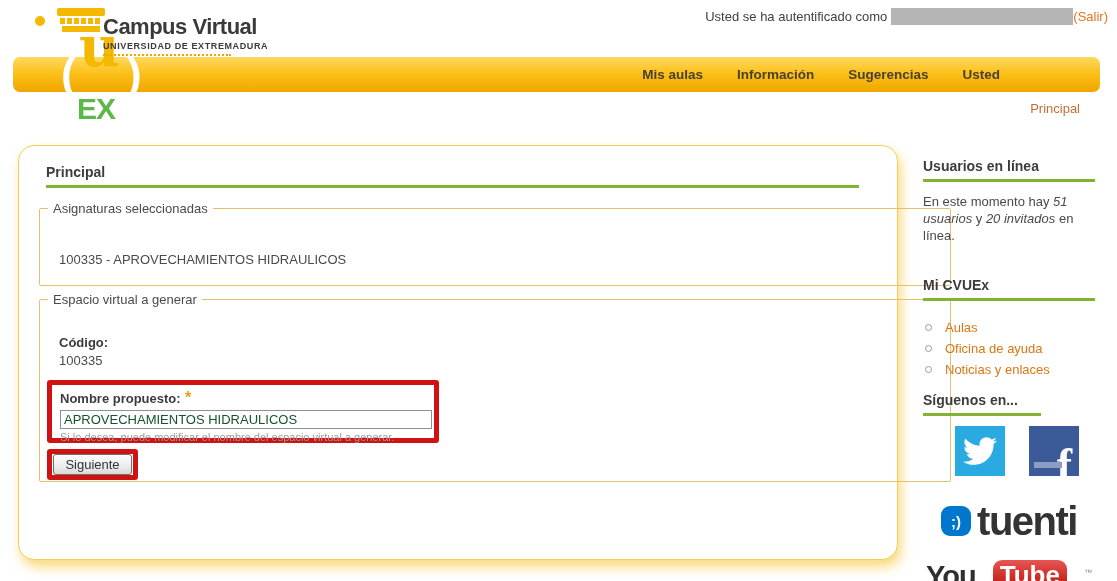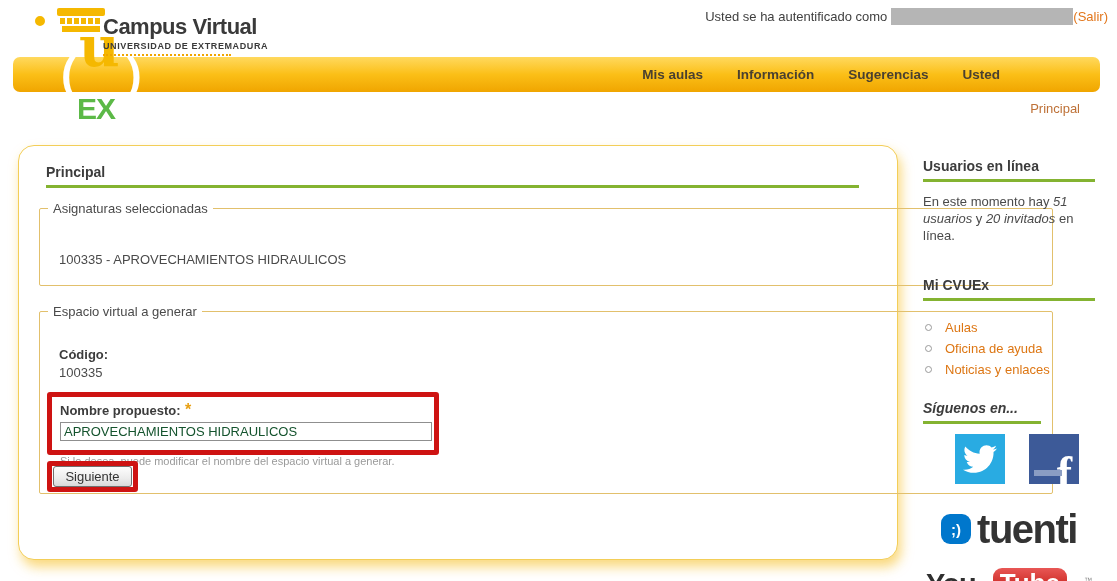--- a/index.html
+++ b/index.html
@@ -43,54 +43,54 @@
 
   .breadcrumb { position:absolute; top:101px; right:37px; font-size:13px; color:#be7137; }
 
   
   .main-box { position:absolute; left:18px; top:145px; width:880px; height:415px; background:#fff;
     border:1px solid #f3ce58; border-radius:16px;
     box-shadow:3px 7px 12px rgba(246,185,20,0.55); }
   .main-title { position:absolute; left:27px; top:18px; width:813px; font-size:14px; font-weight:bold;
     color:#3c3c3c; padding-bottom:5px; border-bottom:3px solid #84b331; }
 
-  fieldset { position:absolute; left:20px; width:1014px; border:1px solid #e2c06c; border-radius:2px; }
+  fieldset { position:absolute; left:20px; width:912px; border:1px solid #e2c06c; border-radius:2px; }
   fieldset legend { font-size:13px; color:#4a4a4a; margin-left:8px; padding:0 5px; }
   .fs-subjects { top:55px; height:85px; }
   .subject-item { position:absolute; left:19px; top:36px; font-size:13px; color:#4a4a4a; }
-  .fs-space { top:158px; height:190px; }
+  .fs-space { top:146px; height:190px; }
   .code-label { position:absolute; left:19px; top:28px; font-size:13px; font-weight:bold; }
   .code-value { position:absolute; left:19px; top:46px; font-size:13px; color:#4a4a4a; }
 
   .annot-box { position:absolute; border:5px solid #ce1312; border-radius:3px; background:transparent; }
   .annot-name { left:7px; top:73px; width:392px; height:63px; padding:4px 8px; }
   .name-label { font-size:13px; font-weight:bold; color:#3c3c3c; }
   .required-star { color:#e8a013; font-weight:bold; }
   .name-input { display:block; margin-top:3px; width:372px; height:19px; border:1px solid #8f8f8f;
     font-family:"Liberation Sans", sans-serif; font-size:13px; color:#14532d; padding:1px 3px; background:#fff; }
-  .name-help { margin-top:14px; font-size:11px; color:#9a9a9a; }
+  .name-help { margin-top:2px; font-size:11px; color:#9a9a9a; }
   .annot-btn { left:7px; top:142px; width:91px; height:31px; padding:0; display:flex; align-items:center;
     justify-content:center; }
   .next-button { font-family:"Liberation Sans", sans-serif; font-size:13px; color:#333;
     background:linear-gradient(180deg,#fdfdfd,#ececec 60%,#d9d9d9); border:1px solid #707070;
     border-radius:3px; padding:2px 11px; height:21px; cursor:pointer; }
 
   
   .sidebar { position:absolute; left:923px; top:158px; width:172px; }
   .sb-title { font-size:14px; font-weight:bold; color:#3c3c3c; padding-bottom:5px;
     border-bottom:3px solid #84b331; }
   .sb-online-text { margin-top:12px; font-size:13px; color:#4a4a4a; line-height:1.3; }
   .sb-online-text .num { font-style:italic; }
   .sb-title.mi-cvuex { margin-top:32px; }
   .sb-links { list-style:none; margin-top:16px; }
   .sb-links li { display:flex; align-items:center; height:21px; }
   .bullet-circle { display:inline-block; width:7px; height:7px; border:1px solid #9a9a9a;
     border-radius:50%; margin:0 13px 0 2px; flex:0 0 auto; }
   .sb-link { font-size:13px; color:#dd7613; text-decoration:none; cursor:pointer; }
-  .sb-title.siguenos { margin-top:20px; width:118px;font-style:italic; }
+  .sb-title.siguenos { margin-top:12px; width:118px; }
 
   .social-row { margin-top:10px; padding-left:32px; display:flex; gap:24px; }
   .tile { width:50px; height:50px; display:flex; align-items:center; justify-content:center; cursor:pointer; }
   .tile-twitter { background:#29abe2; }
   .tile-facebook { background:#3d5a98; position:relative; overflow:hidden; }
   .fb-f { font-family:"Liberation Serif", serif; font-weight:bold; font-size:46px; color:#fff;
     position:absolute; right:7px; bottom:-12px; line-height:1; }
   .fb-band { position:absolute; left:5px; bottom:8px; width:28px; height:6px; background:#8b9dc3; }
 
   .tuenti-row { margin-top:23px; display:flex; align-items:center; justify-content:center; gap:6px; cursor:pointer; }

